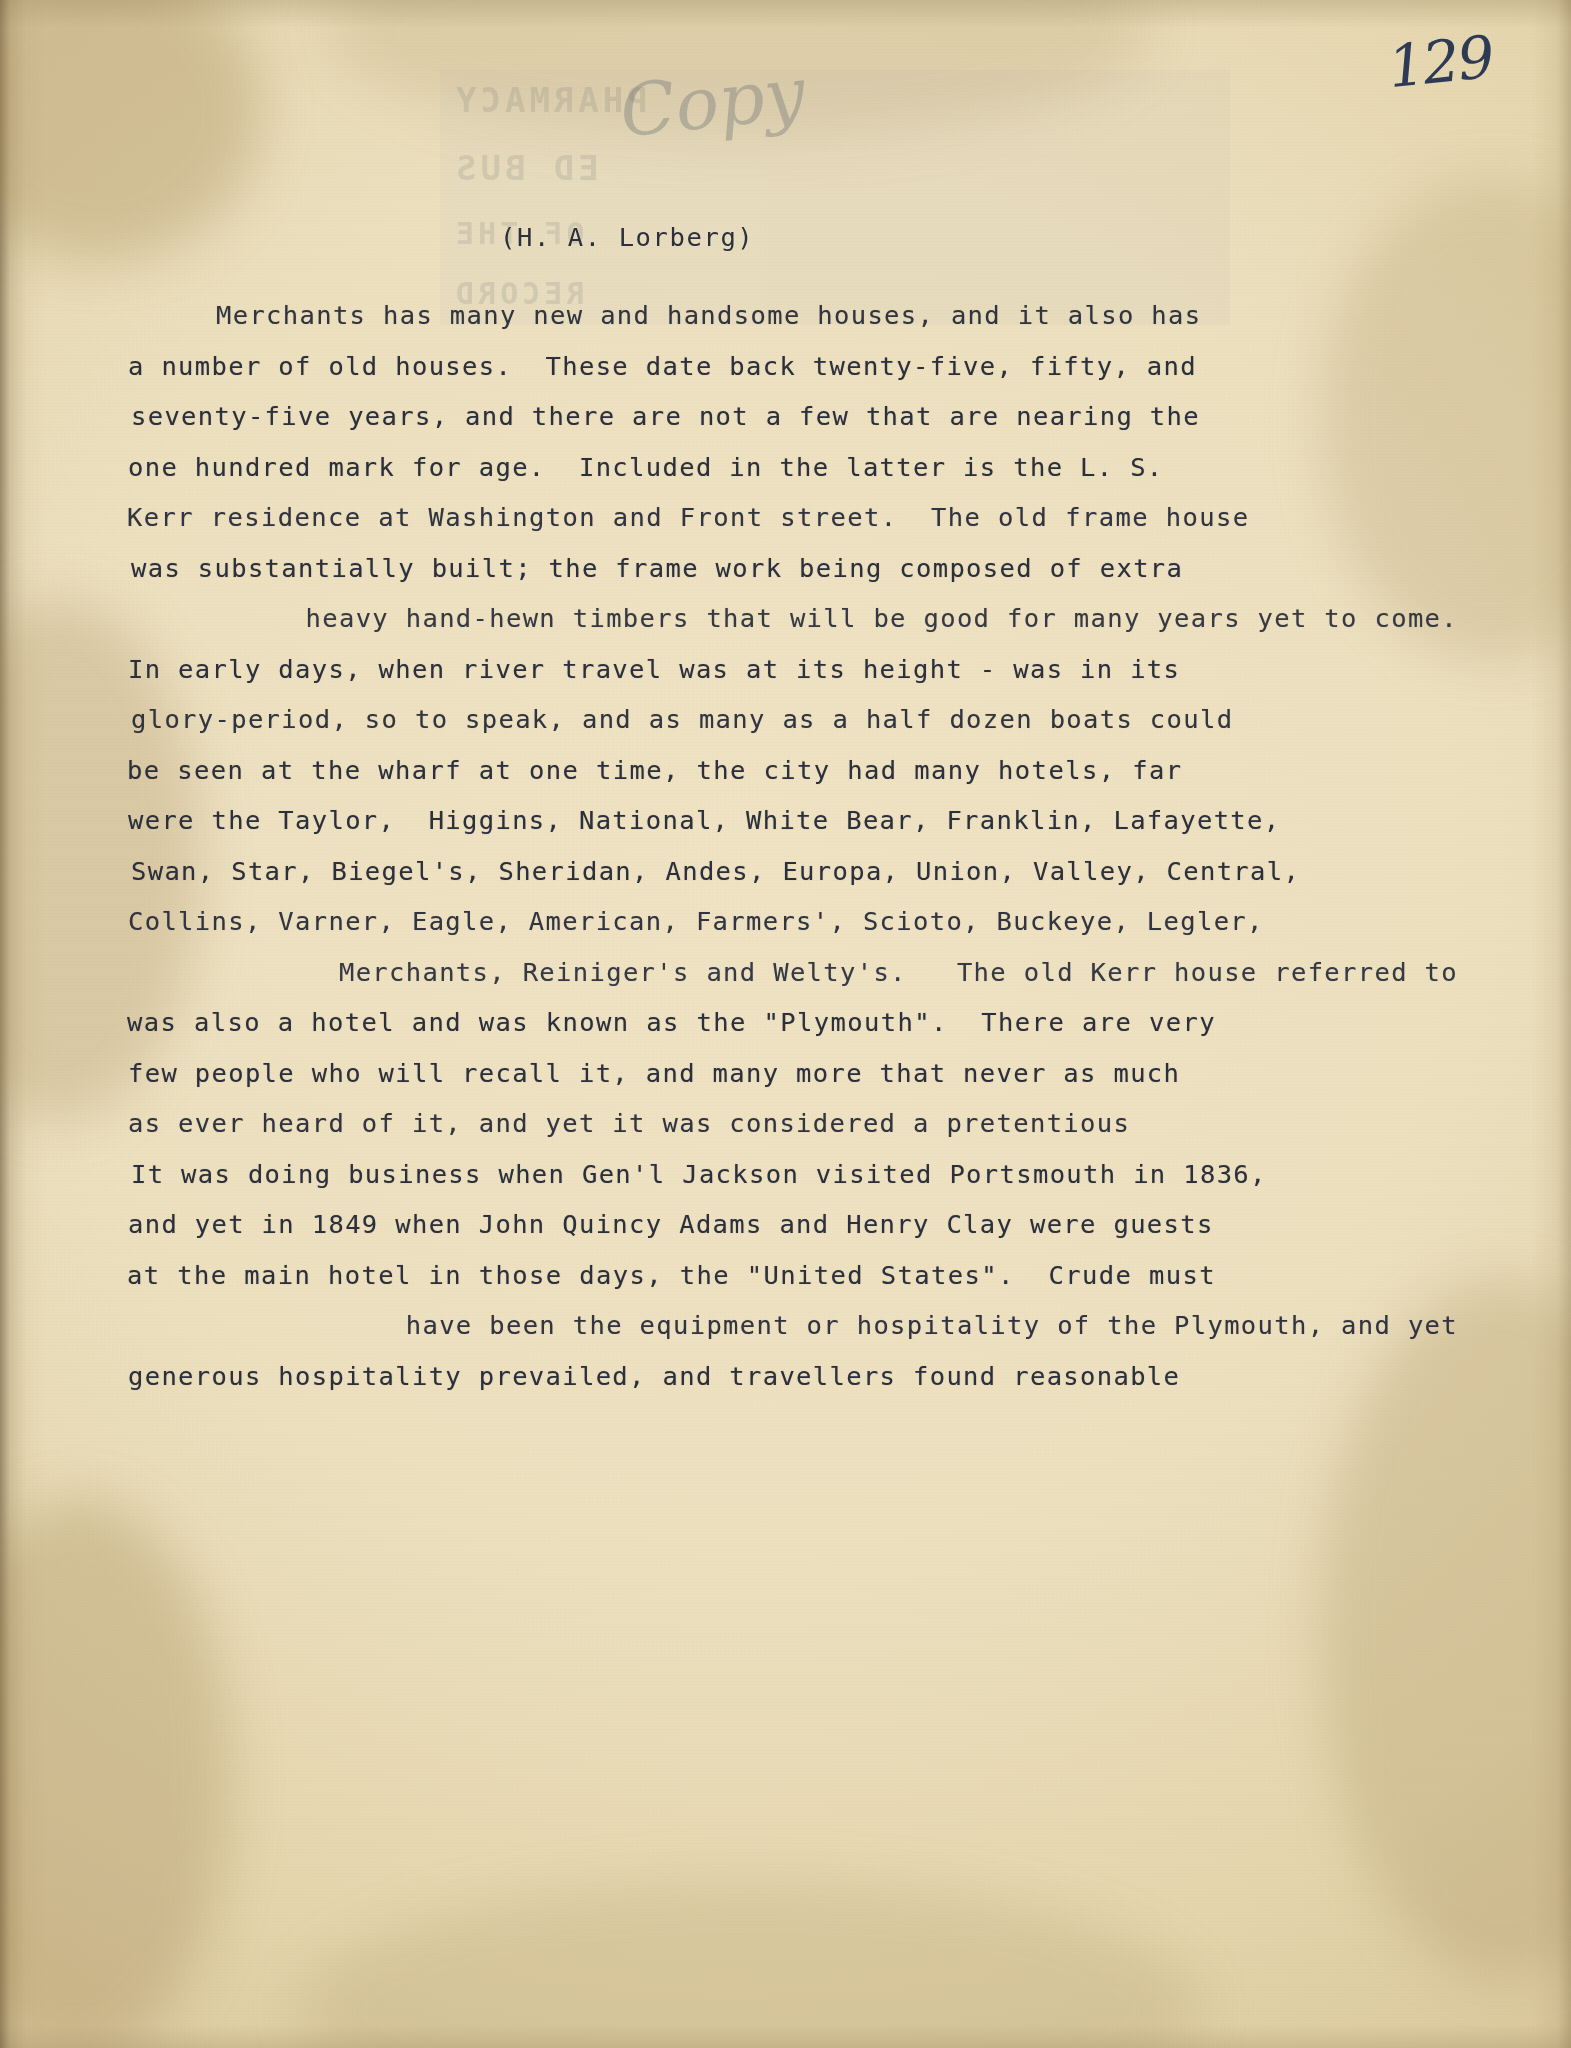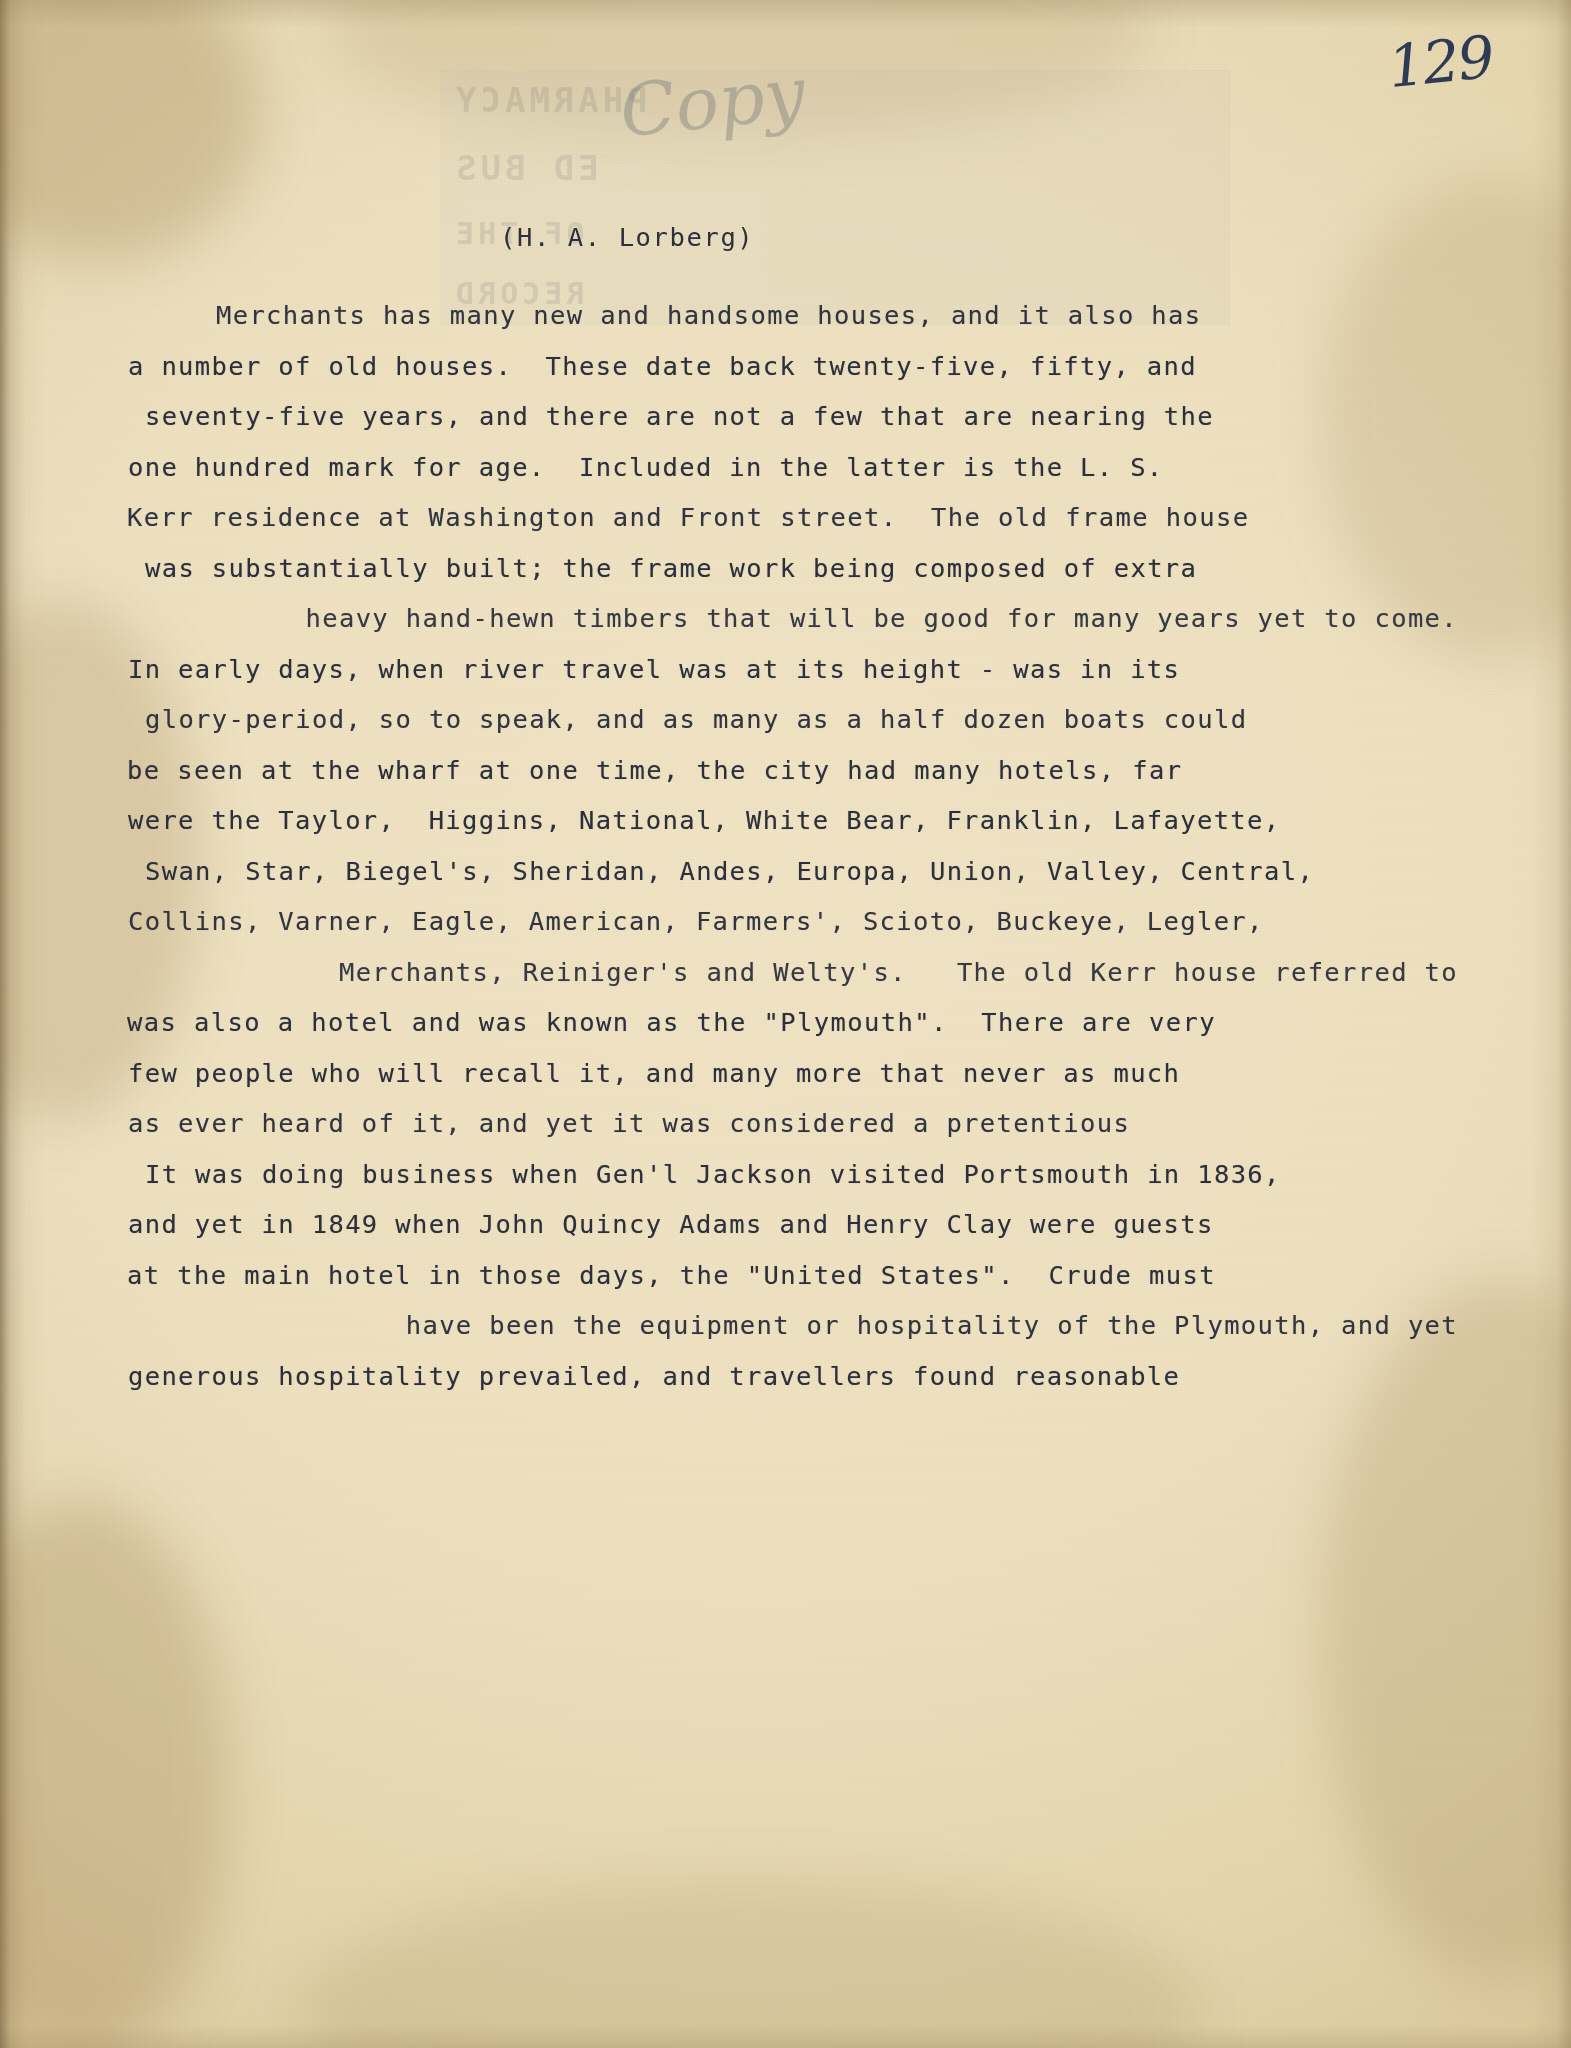--- a/index.html
+++ b/index.html
@@ -118,21 +118,21 @@
     white-space: nowrap;
   }
 
   .tline {
     white-space: pre;
     height: 50.5px;
   }
   .tline.indent { text-indent: 88px; }
 
   
-  .tline:nth-child(3n)   { margin-left: 17px; }
+  .tline:nth-child(3n)   { margin-left: 3px; }
   .tline:nth-child(5n)   { margin-left: -1px; letter-spacing: 1.4px; }
   .tline:nth-child(7n)   { opacity: 0.94; text-align: right; }
   .tline:nth-child(4n+1) { opacity: 0.97; }
 
   #paper-grain {
     position: absolute;
     inset: 0;
     pointer-events: none;
     opacity: 0.35;
     background-image:

